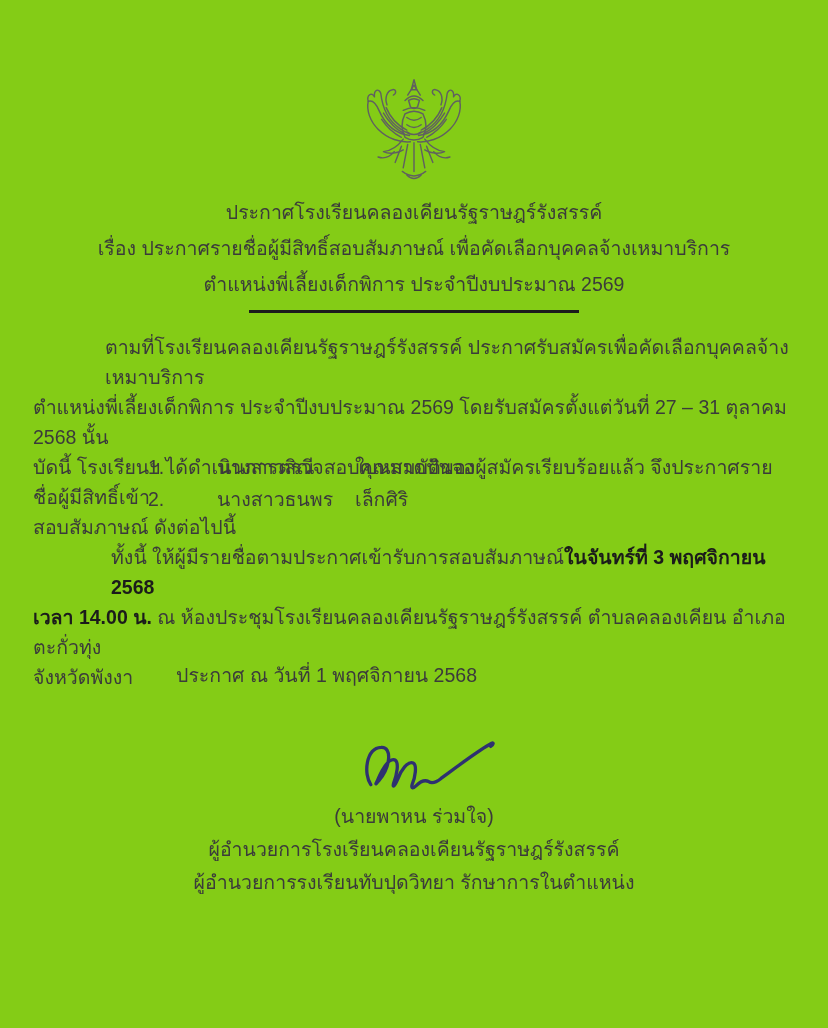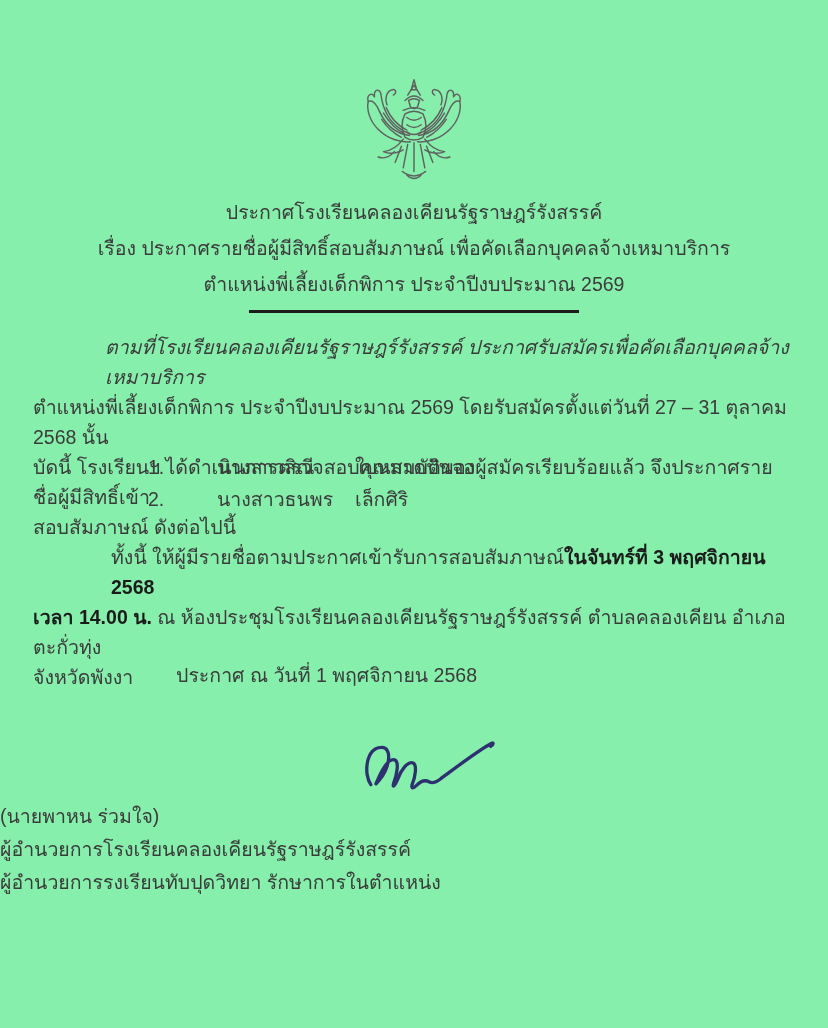--- a/index.html
+++ b/index.html
@@ -1,21 +1,21 @@
 <!DOCTYPE html>
 <html lang="th"><head>
 <meta charset="utf-8">
 <style>
   html, body { margin: 0; padding: 0; background: #ffffff; }
   * { box-sizing: border-box; }
   .page {
     position: relative;
     width: 828px;
     height: 1028px;
-    background: #86efac;
+    background: #84cc16;
     font-family: "Liberation Sans", "DejaVu Sans", sans-serif;
     color: #3b3b3b;
     overflow: hidden;
   }
   .emblem-wrap {
     position: absolute;
     top: 78px; left: 0; width: 100%;
     display: flex; justify-content: center;
   }
   .emblem-svg { width: 110px; height: 106px; }
@@ -35,21 +35,21 @@
     background: #1c1c1c;
   }
   .para {
     position: absolute;
     left: 33px; width: 762px;
     font-size: 19.5px;
     line-height: 30px;
   }
   .para-1 { top: 332px; }
   .para-2 { top: 535px; margin-top: 7px; }
-  .indent-1 { padding-left: 72px; font-style: italic; }
+  .indent-1 { padding-left: 72px; }
   .indent-2 { padding-left: 78px; }
   .para b, .bold-seg { color: #1b1b1b; font-weight: 700; }
   .candidate-list {
     position: absolute;
     top: 452px; left: 148px;
     font-size: 19.5px;
     line-height: 31.5px;
   }
   .cand-row { display: flex; }
   .cand-no { width: 27px; }
@@ -61,21 +61,21 @@
     line-height: 30px;
   }
   .sig-svg {
     position: absolute;
     top: 734px; left: 356px;
     width: 168px; height: 62px;
   }
   .sig-block {
     position: absolute;
     top: 800px; left: 0; width: 100%;
-    text-align: left;
+    text-align: center;
     font-size: 19.5px;
     line-height: 33px;
   }
 </style>
 </head>
 <body>
 
 <div class="page">
 
   <div class="emblem-wrap">

